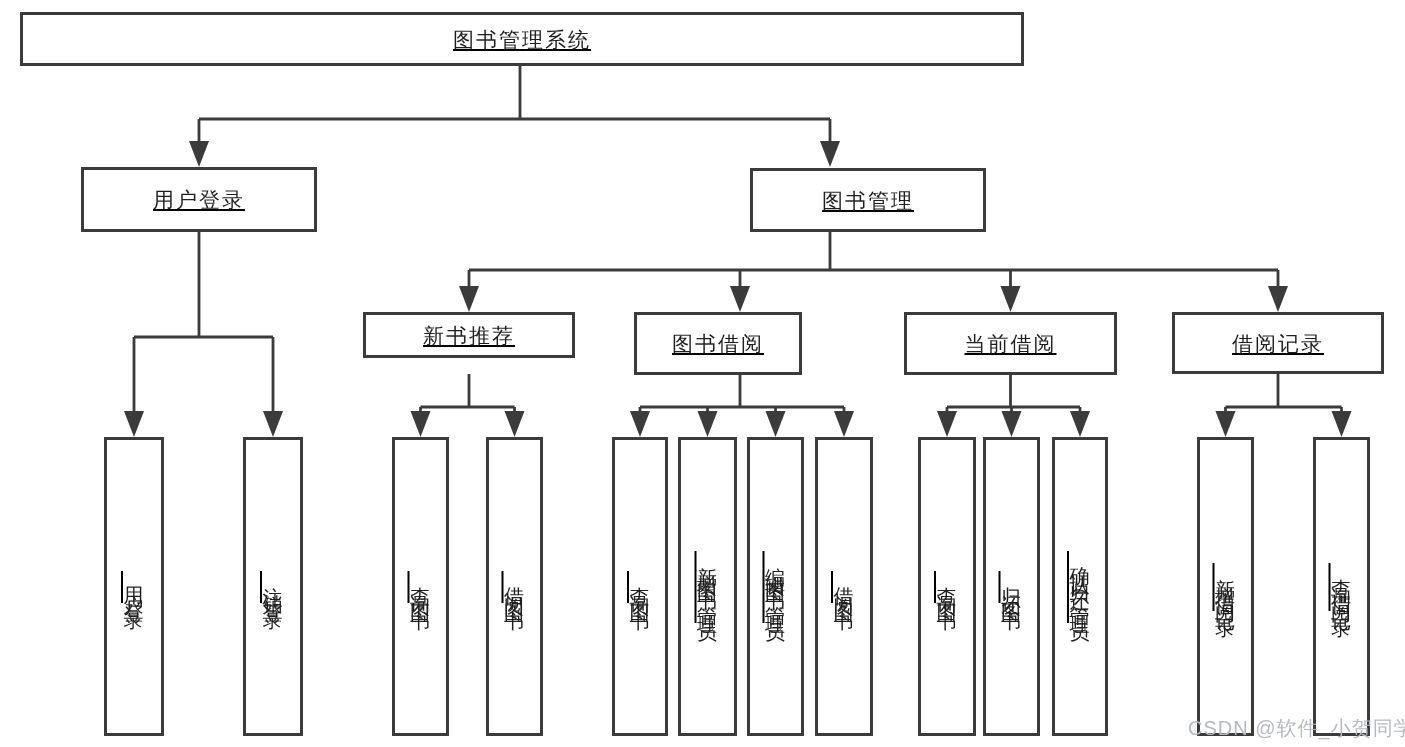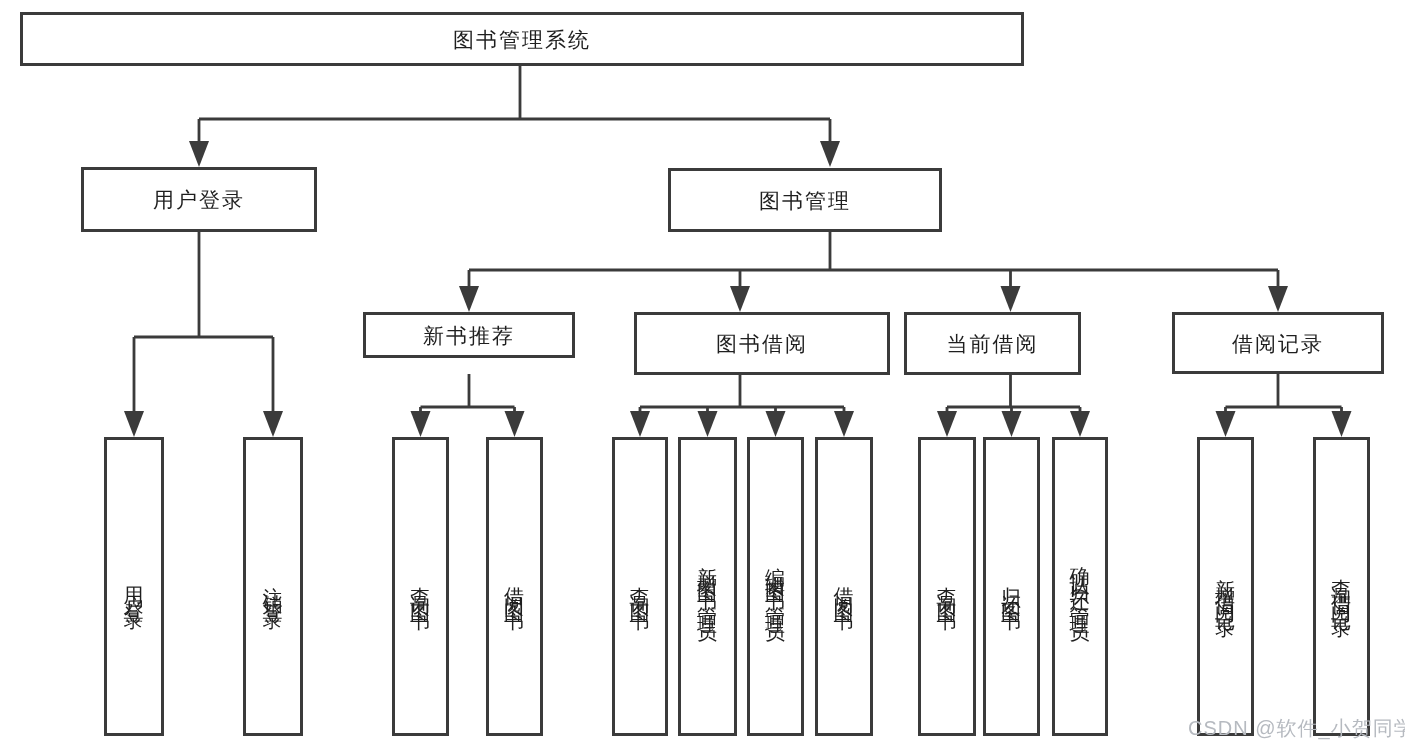--- a/index.html
+++ b/index.html
@@ -25,20 +25,21 @@
   }
   .box {
     position: absolute;
     box-sizing: border-box;
     border: 3px solid #3b3b3b;
     background: #ffffff;
     display: flex;
     align-items: center;
     justify-content: center;
     z-index: 1;
+    text-decoration: underline;
   }
   .hlabel {
     font-size: 21px;
     letter-spacing: 2px;
     color: #1f1f1f;
     white-space: nowrap;
     line-height: 1;
   }
   .vlabel {
     writing-mode: vertical-rl;
@@ -88,31 +89,31 @@
       <polygon points="1331.5,411 1351.5,411 1341.5,437" fill="#3b3b3b"></polygon>
     </svg>
 
   <div class="box" style="left:20px;top:12px;width:1004px;height:54px">
     <span class="hlabel">图书管理系统</span>
   </div>
 
   <div class="box" style="left:81px;top:167px;width:236px;height:65px">
     <span class="hlabel">用户登录</span>
   </div>
-  <div class="box" style="left:668px;top:168px;width:274px;height:64px">
+  <div class="box" style="left:750px;top:168px;width:236px;height:64px">
     <span class="hlabel">图书管理</span>
   </div>
 
   <div class="box" style="left:363px;top:312px;width:212px;height:46px">
     <span class="hlabel">新书推荐</span>
   </div>
-  <div class="box" style="left:634px;top:312px;width:256px;height:63px">
+  <div class="box" style="left:634px;top:312px;width:168px;height:63px">
     <span class="hlabel">图书借阅</span>
   </div>
-  <div class="box" style="left:904px;top:312px;width:177px;height:63px">
+  <div class="box" style="left:904px;top:312px;width:213px;height:63px">
     <span class="hlabel">当前借阅</span>
   </div>
   <div class="box" style="left:1172px;top:312px;width:212px;height:62px">
     <span class="hlabel">借阅记录</span>
   </div>
 
   <div class="box" style="left:104px;top:437px;width:60px;height:299px">
     <span class="vlabel">用户登录</span>
   </div>
   <div class="box" style="left:243px;top:437px;width:60px;height:299px">

